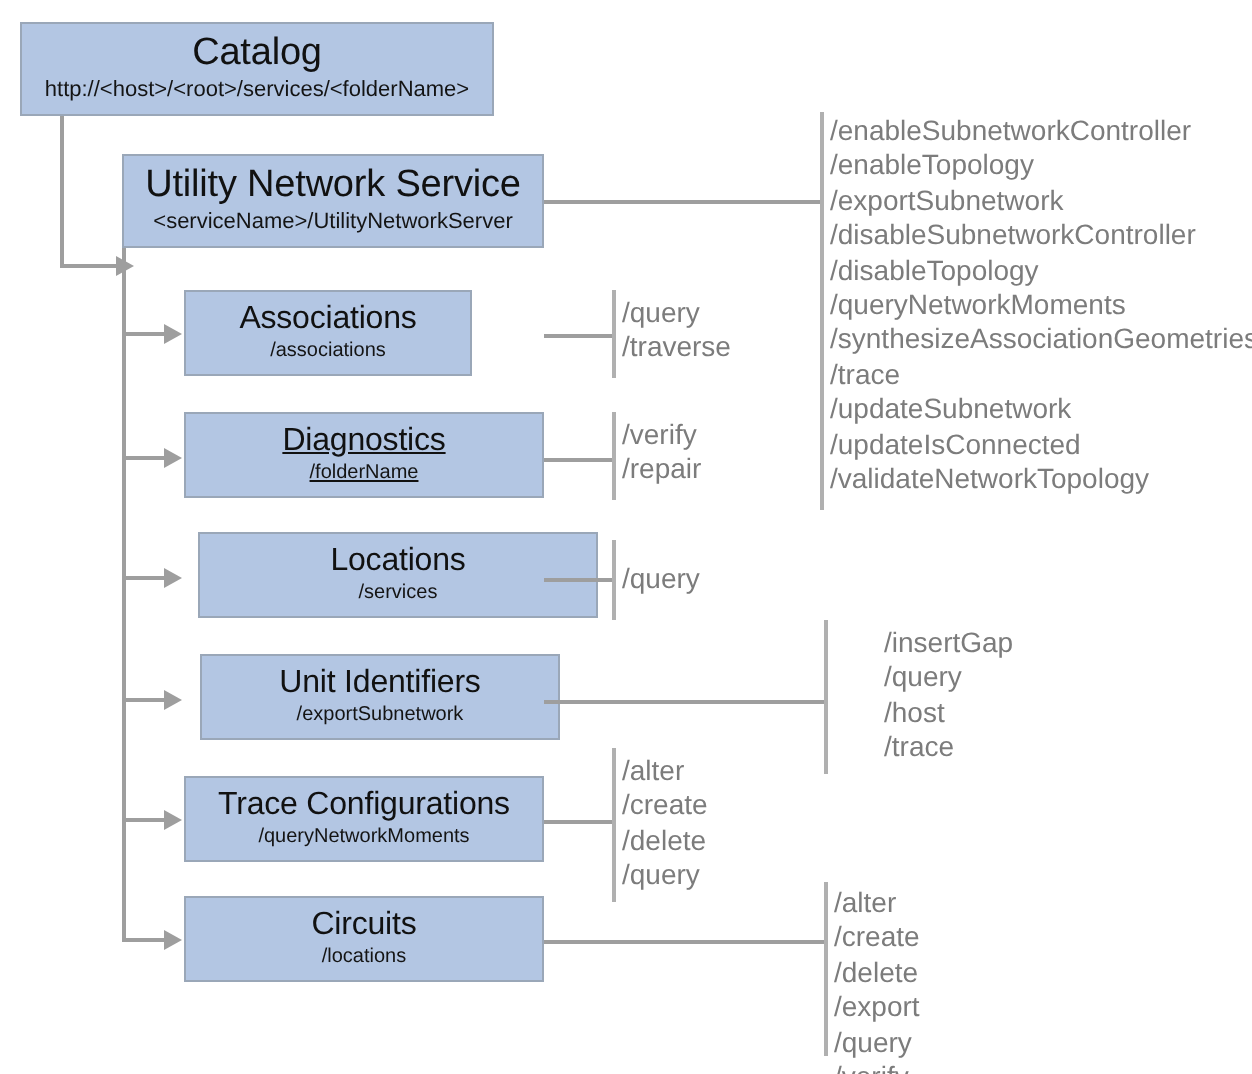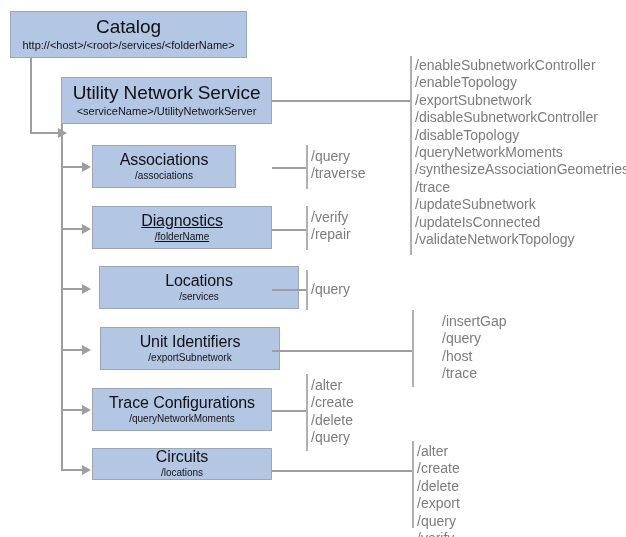--- a/index.html
+++ b/index.html
@@ -167,21 +167,21 @@
   <div class="opbar" style="left:306px;top:374px;height:77px;"></div>
   <div class="oplist" style="left:311px;top:377px;">
     <div>/alter</div>
     <div>/create</div>
     <div>/delete</div>
     <div>/query</div>
   </div>
 
   <div class="hline" style="left:61px;top:469px;width:22px;"></div>
   <div class="arrow" style="left:82px;top:465px;"></div>
-  <div class="node small" style="left:92px;top:448px;width:180px;height:32px;">
+  <div class="node small" style="left:92px;top:448px;width:180px;height:43px;">
     <span class="title">Circuits</span>
     <span class="sub">/locations</span>
   </div>
   <div class="hline" style="left:272px;top:470px;width:141px;"></div>
   <div class="opbar" style="left:412px;top:441px;height:87px;"></div>
   <div class="oplist" style="left:417px;top:443px;">
     <div>/alter</div>
     <div>/create</div>
     <div>/delete</div>
     <div>/export</div>

